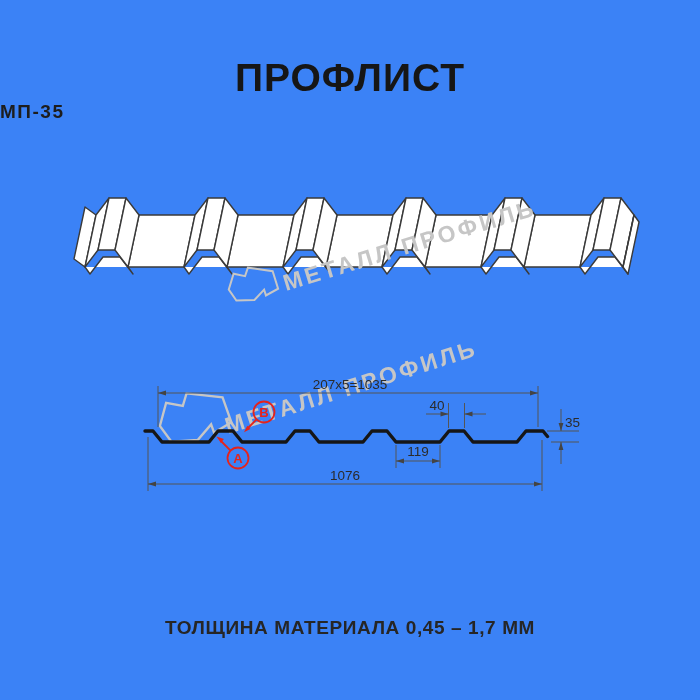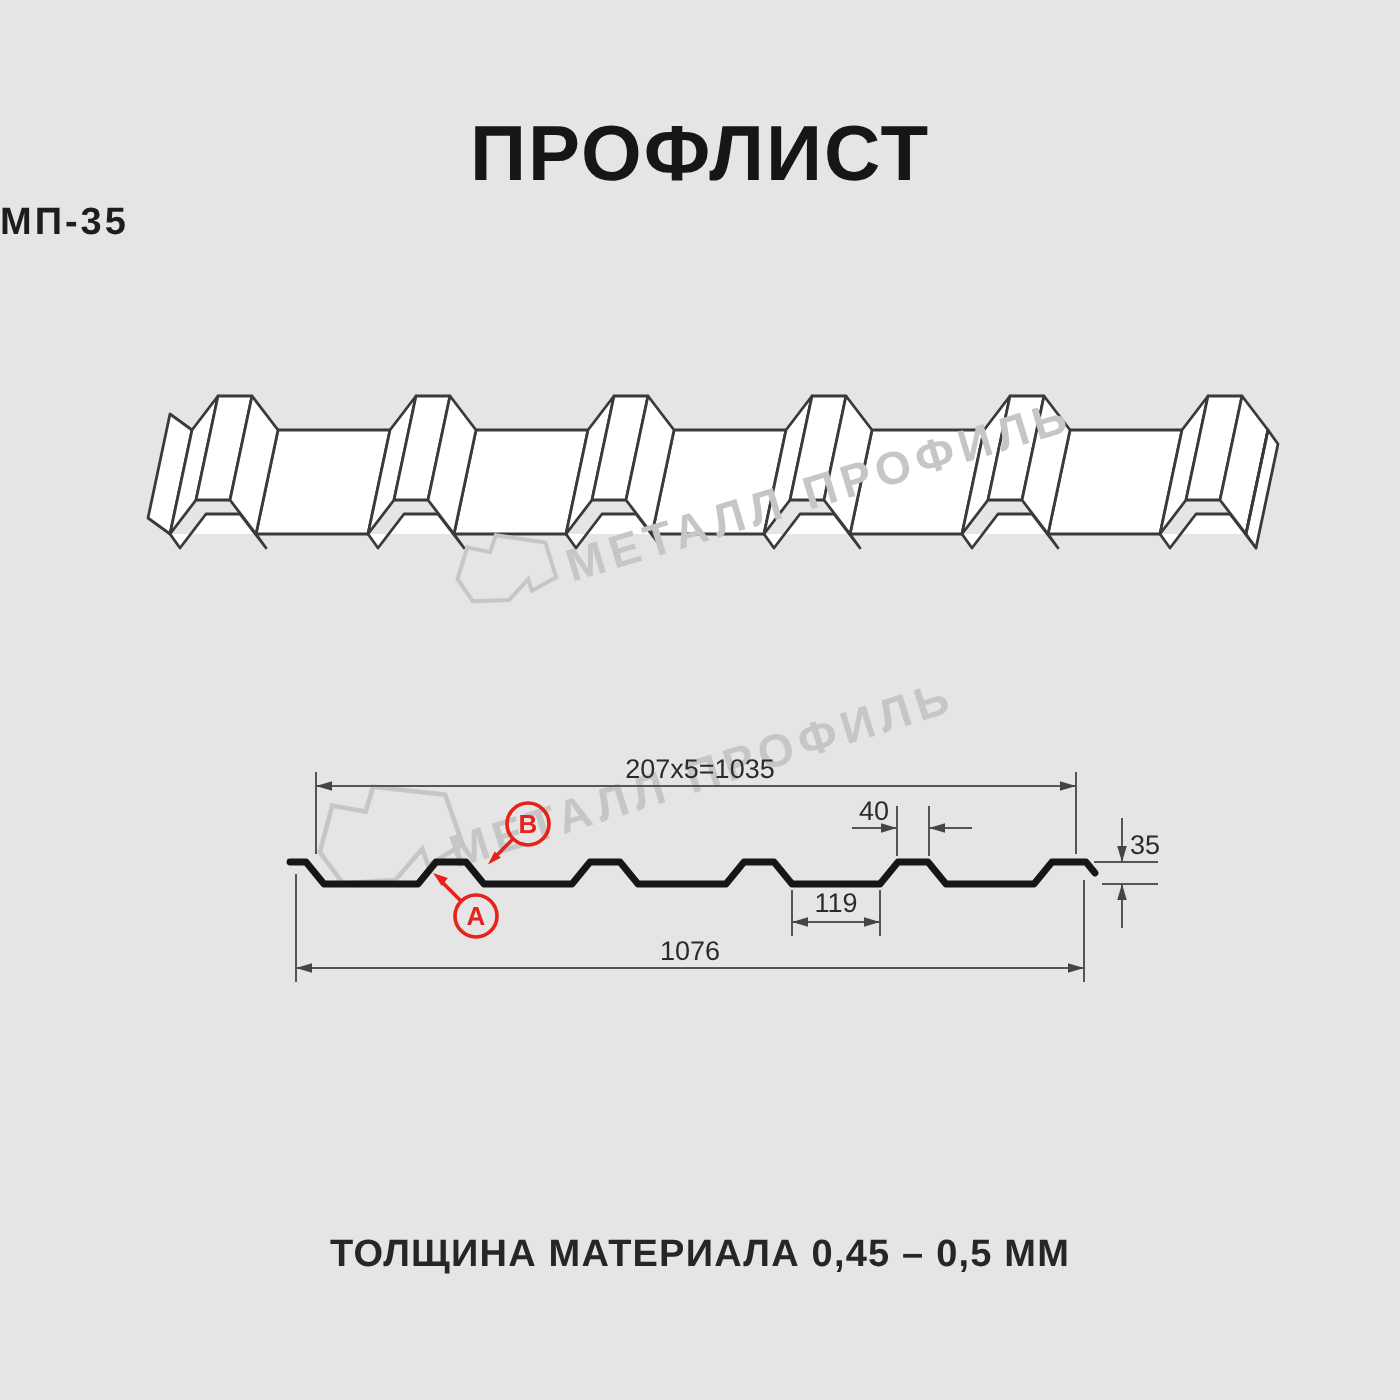--- a/index.html
+++ b/index.html
@@ -1,16 +1,16 @@
 <!DOCTYPE html>
 <html><head>
 <meta charset="utf-8">
 <style>
   html,body{margin:0;padding:0;background:#ffffff;}
-  #page{position:relative;width:700px;height:700px;background:#e5e5e5;overflow:hidden;
+  #page{position:relative;width:700px;height:700px;background:#3b82f6;overflow:hidden;
         font-family:"Liberation Sans",sans-serif;}
   .title{position:absolute;top:56px;left:0;width:700px;text-align:center;
          font-size:39px;font-weight:800;letter-spacing:1px;color:#161616;}
   .subtitle{position:absolute;top:101px;left:0;width:700px;text-align:left;
          font-size:19px;font-weight:600;letter-spacing:1.5px;color:#1d1d1d;}
   .footer{position:absolute;top:617px;left:0;width:700px;text-align:center;
          font-size:19px;font-weight:600;letter-spacing:.6px;color:#262626;}
   svg{position:absolute;left:0;top:0;}
   .dimtxt{font-size:13.5px;fill:#2b2b2b;}
   .marktxt{font-size:13px;font-weight:bold;fill:#e5231b;}
@@ -102,14 +102,14 @@
         <circle cx="238" cy="458" r="10.5"></circle>
         <line x1="256.6" y1="419.4" x2="248" y2="428"></line>
         <polygon points="244,432.2 250.4,428.9 247.3,425.8" fill="#e5231b" stroke="none"></polygon>
         <circle cx="264" cy="412" r="10.5"></circle>
         <text class="marktxt" x="238" y="462.7" text-anchor="middle" stroke="none">А</text>
         <text class="marktxt" x="264" y="416.7" text-anchor="middle" stroke="none">В</text>
       </g>
     </g>
   </svg>
 
-  <div class="footer">ТОЛЩИНА МАТЕРИАЛА 0,45 – 0,5 ММ</div>
+  <div class="footer">ТОЛЩИНА МАТЕРИАЛА 0,45 – 1,7 ММ</div>
 </div>
 
 </body></html>

